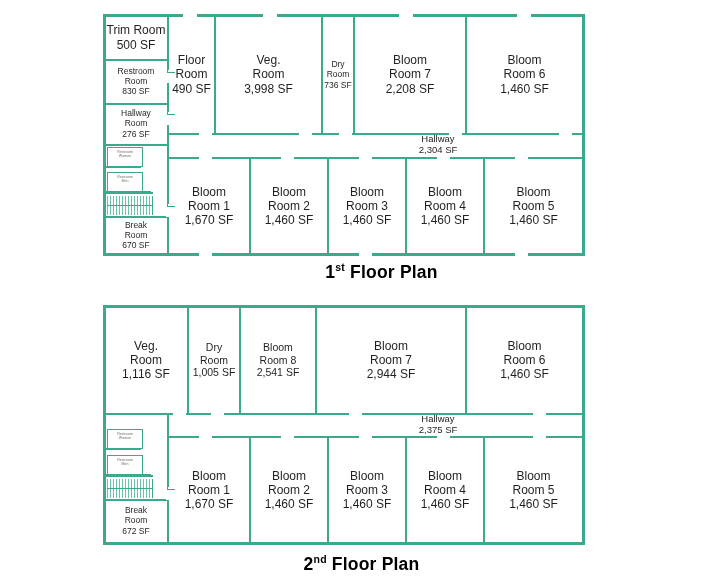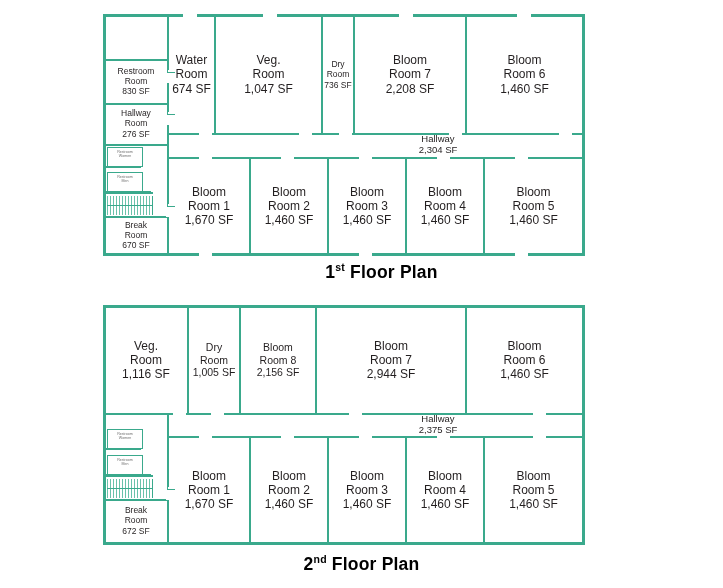--- a/index.html
+++ b/index.html
@@ -141,45 +141,49 @@
   <div class="door-h" style="left:412px;top:238px;width:13px;"></div>
 
   <div class="door-v" style="left:63px;top:56px;height:13px;"></div>
   <div class="door-v" style="left:63px;top:98px;height:13px;"></div>
   <div class="door-v" style="left:63px;top:190px;height:13px;"></div>
 
   <div class="jamb" style="left:64px;top:52px;width:7px;height:6px;border-right:none;border-top:none;"></div>
   <div class="jamb" style="left:64px;top:94px;width:7px;height:6px;border-right:none;border-top:none;"></div>
   <div class="jamb" style="left:64px;top:186px;width:7px;height:6px;border-right:none;border-top:none;"></div>
 
+  <div class="room" style="left:2px;top:2px;width:62px;height:43px;">
+    <span class="ln f13">Trim Room</span>
+    <span class="ln f13">500 SF</span>
+  </div>
   <div class="room" style="left:2px;top:45px;width:62px;height:44px;">
     <span class="ln f9">Restroom</span>
     <span class="ln f9">Room</span>
     <span class="ln f9">830 SF</span>
   </div>
   <div class="room" style="left:2px;top:89px;width:62px;height:41px;">
     <span class="ln f9">Hallway</span>
     <span class="ln f9">Room</span>
     <span class="ln f9">276 SF</span>
   </div>
   <div class="room" style="left:2px;top:202px;width:62px;height:38px;">
     <span class="ln f9">Break</span>
     <span class="ln f9">Room</span>
     <span class="ln f9">670 SF</span>
   </div>
 
   <div class="room" style="left:66px;top:2px;width:45px;height:117px;">
-    <span class="ln f13">Water</span>
+    <span class="ln f13">Floor</span>
     <span class="ln f13">Room</span>
-    <span class="ln f13">674 SF</span>
+    <span class="ln f13">490 SF</span>
   </div>
   <div class="room" style="left:113px;top:2px;width:105px;height:117px;">
     <span class="ln f13">Veg.</span>
     <span class="ln f13">Room</span>
-    <span class="ln f13">1,047 SF</span>
+    <span class="ln f13">3,998 SF</span>
   </div>
   <div class="room" style="left:220px;top:2px;width:30px;height:117px;">
     <span class="ln f9">Dry</span>
     <span class="ln f9">Room</span>
     <span class="ln f9">736 SF</span>
   </div>
   <div class="room" style="left:252px;top:2px;width:110px;height:117px;">
     <span class="ln f13">Bloom</span>
     <span class="ln f13">Room 7</span>
     <span class="ln f13">2,208 SF</span>
@@ -305,21 +309,21 @@
     <span class="ln f13">1,116 SF</span>
   </div>
   <div class="room" style="left:86px;top:2px;width:50px;height:106px;">
     <span class="ln f11">Dry</span>
     <span class="ln f11">Room</span>
     <span class="ln f11">1,005 SF</span>
   </div>
   <div class="room" style="left:138px;top:2px;width:74px;height:106px;">
     <span class="ln f11">Bloom</span>
     <span class="ln f11">Room 8</span>
-    <span class="ln f11">2,156 SF</span>
+    <span class="ln f11">2,541 SF</span>
   </div>
   <div class="room" style="left:214px;top:2px;width:148px;height:106px;">
     <span class="ln f13">Bloom</span>
     <span class="ln f13">Room 7</span>
     <span class="ln f13">2,944 SF</span>
   </div>
   <div class="room" style="left:364px;top:2px;width:115px;height:106px;">
     <span class="ln f13">Bloom</span>
     <span class="ln f13">Room 6</span>
     <span class="ln f13">1,460 SF</span>

